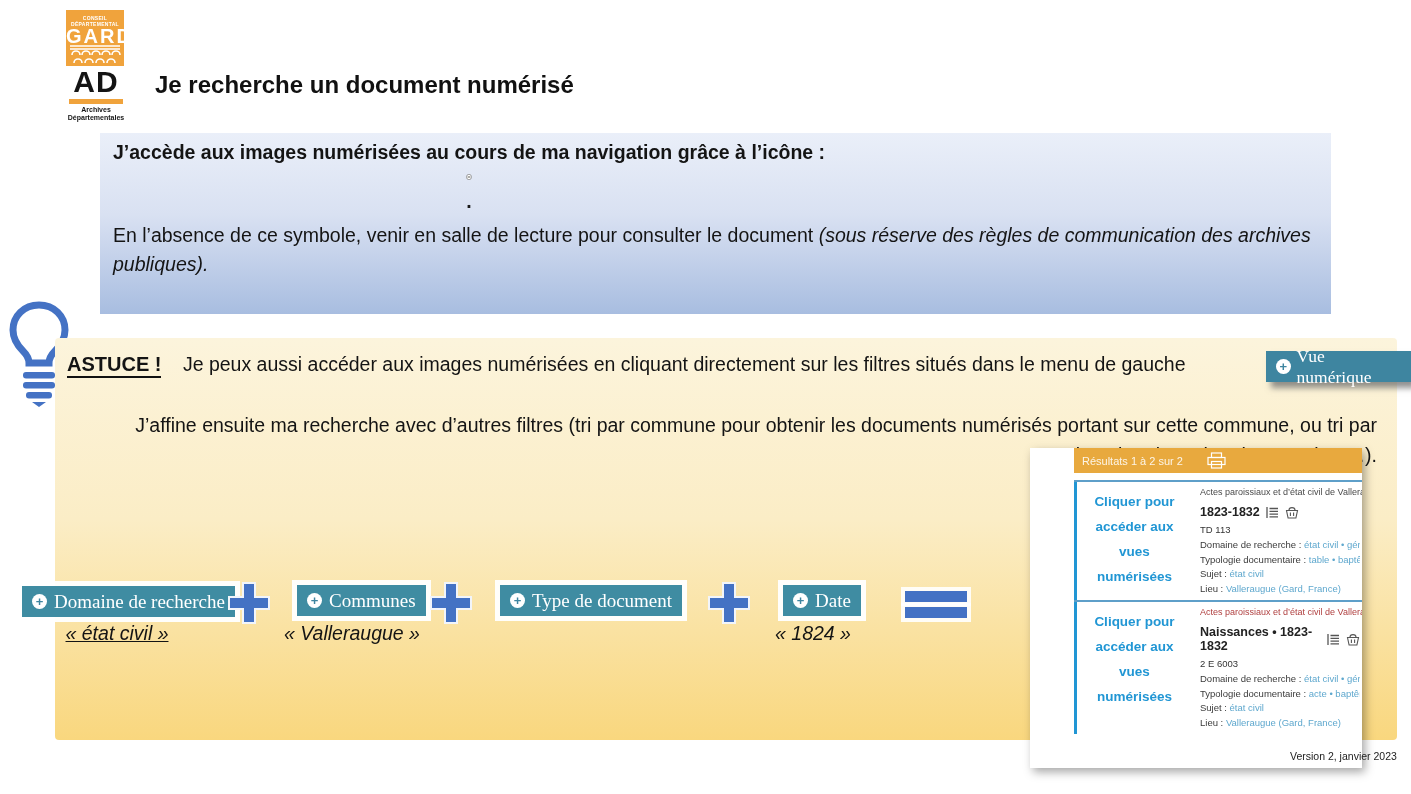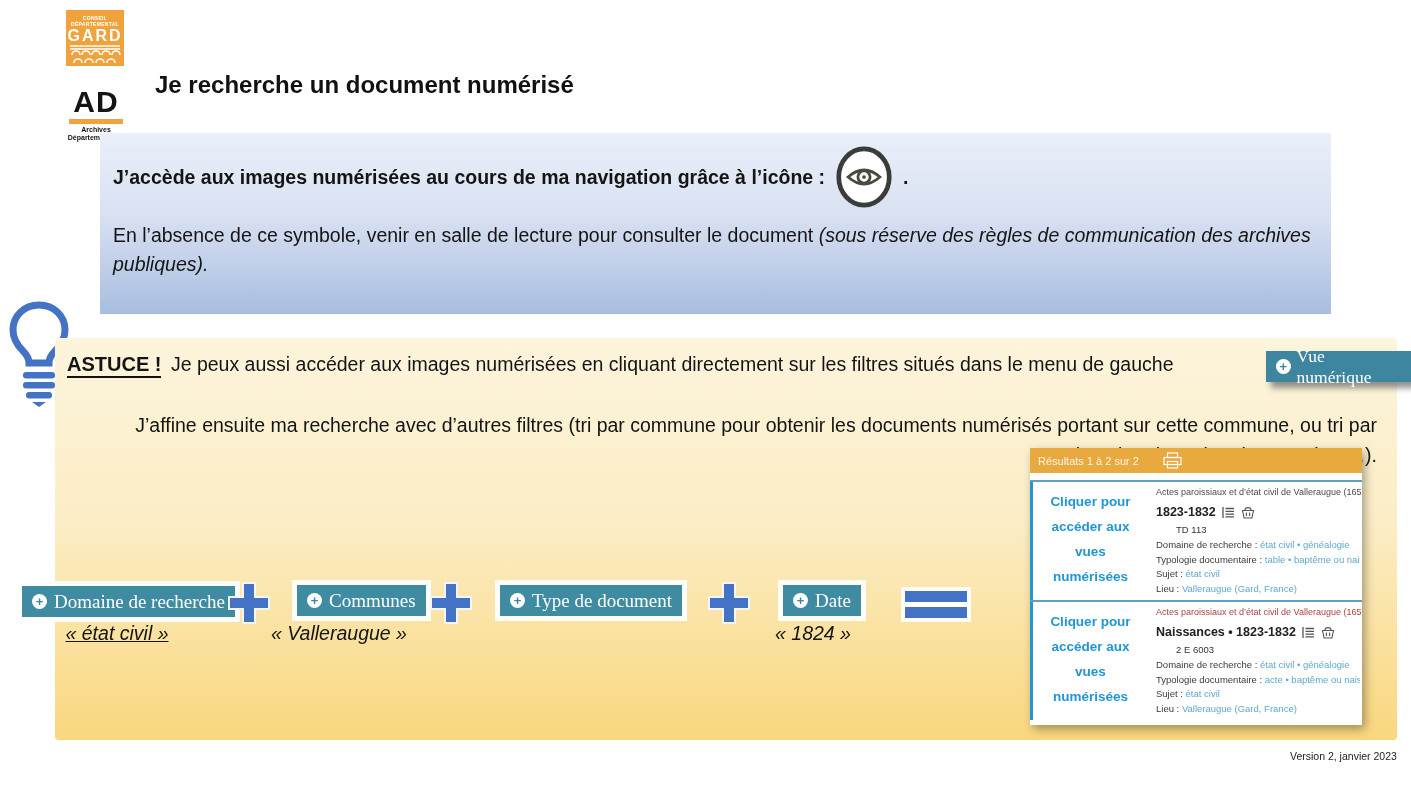--- a/index.html
+++ b/index.html
@@ -5,49 +5,49 @@
   * { margin:0; padding:0; box-sizing:border-box; }
   html,body { background:#ffffff; }
   .page {
     position:relative; width:1411px; height:794px; overflow:hidden;
     background:#ffffff; font-family:"Liberation Sans", sans-serif; color:#1a1a1a;
   }
   
   .logo { position:absolute; left:66px; top:10px; width:60px; text-align:center; }
   .logo-square { width:58px; height:56px; background:#F0A33C; color:#fff; padding-top:5px; }
   .logo-conseil { font-size:5px; font-weight:bold; line-height:6px; letter-spacing:.3px; }
-  .logo-gard { font-size:16px; font-weight:bold; letter-spacing:2px; line-height:18px; }
-  .logo-ad { font-size:30px; font-weight:900; color:#141414; line-height:32px; letter-spacing:1px;margin-top:20px; }
+  .logo-gard { font-size:20px; font-weight:bold; letter-spacing:2px; line-height:18px; }
+  .logo-ad { font-size:30px; font-weight:900; color:#141414; line-height:32px; letter-spacing:1px; }
   .logo-bar { width:54px; height:5px; background:#F0A33C; margin:1px auto 2px; }
   .logo-sub { font-size:7px; font-weight:bold; color:#141414; line-height:8px; }
   
   .title {
     position:absolute; left:165px; top:24px; font-size:25px; font-weight:800;
     color:#3E6DC5; text-shadow:2px 2px 0 rgba(31,56,100,.55); letter-spacing:.2px;
   }
   .subtitle { position:absolute; left:155px; top:71px; font-size:24px; font-weight:bold; color:#111; }
   
   .info-box {
     position:absolute; left:100px; top:133px; width:1231px; height:181px;
     background:linear-gradient(180deg,#EAEFF9 0%,#D9E1F2 45%,#A8BDE0 100%);
   }
-  .info-line1 { position:absolute; left:13px; top:8px; height:72px; display:flex; align-items:center; gap:10px; }
+  .info-line1 { position:absolute; left:13px; top:8px; height:72px; display:flex; align-items:center; gap:10px;flex-direction:column; }
   .info-line1 .t { font-size:19.5px; font-weight:bold; color:#141414; }
   .info-line1 .dot { font-size:19.5px; font-weight:bold; }
   .info-line2 { position:absolute; left:13px; top:88px; width:1200px; font-size:19.5px; line-height:29px; color:#141414; }
   .info-line2 .it { font-style:italic; }
   
   .bulb { position:absolute; left:8px; top:301px; }
   
   .astuce-box {
     position:absolute; left:55px; top:338px; width:1342px; height:402px; border-radius:4px;
     background:linear-gradient(180deg,#FCF4DC 0%,#FBEDC6 45%,#F9D77E 100%);
   }
   .astuce-line { position:absolute; left:67px; top:353px; font-size:19.5px; white-space:nowrap; color:#141414; }
-  .astuce-label { font-weight:800; font-size:20px; border-bottom:2.5px solid #111; padding-bottom:1px; margin-right:4px; }
+  .astuce-label { font-weight:800; font-size:20px; border-bottom:2.5px solid #111; padding-bottom:1px; margin-right:16px; }
   .vue-btn {
     position:absolute; left:1266px; top:351px; height:31px; padding:0 10px;
     display:flex; align-items:center; gap:6px; background:#3E85A0; color:#fff;
     font-family:"Liberation Serif", serif; font-size:17.5px;
     box-shadow:5px 6px 6px rgba(110,110,110,.75); cursor:pointer;
   }
   .circle-plus {
     width:15px; height:15px; border-radius:50%; background:#fff; color:#3E85A0;
     display:inline-flex; align-items:center; justify-content:center;
     font-weight:900; font-size:13px; font-family:"Liberation Sans", sans-serif; line-height:1;
@@ -59,40 +59,40 @@
     position:absolute; height:31px; padding:0 10px; display:inline-flex; align-items:center; gap:7px;
     background:#3F8CA2; color:#fff; font-family:"Liberation Serif", serif; font-size:19px;
     box-shadow:0 0 0 5px rgba(255,255,255,.95); cursor:pointer; white-space:nowrap;
   }
   .fval { position:absolute; font-size:19.5px; font-style:italic; text-align:center; color:#141414; }
   .plus-icon, .equals-icon { position:absolute; }
   .eqbar { width:62px; height:11px; background:#4472C4; box-shadow:0 0 0 4px rgba(255,255,255,.9); }
   .eqbar + .eqbar { margin-top:5px; }
   
   .results {
-    position:absolute; left:1030px; top:448px; width:332px; height:277px; background:#fff;
-    box-shadow:3px 4px 9px rgba(0,0,0,.35); font-family:"Liberation Sans", sans-serif;
+    position:absolute; left:1030px; top:448px; width:332px; height:320px; background:#fff;
+    box-shadow:3px 4px 9px rgba(0,0,0,.35); font-family:"Liberation Sans", sans-serif;padding-left:44px;
   }
   .r-head { height:25px; background:#E8A93E; display:flex; align-items:center; padding-left:8px; }
   .r-head .lbl { color:rgba(255,255,255,.88); font-size:11px; }
   .r-head .printer { margin-left:24px; cursor:pointer; }
   .hdiv { height:2px; background:#5E9FC9; }
   .hdiv.first { margin-top:7px; }
   .r-block { display:flex; }
   .r-side {
     width:118px; flex:none; border-left:3px solid #2196D4; color:#2196D4;
     font-weight:bold; font-size:13.5px; text-align:center; line-height:25px; padding:7px 4px 0;
     cursor:pointer;
   }
   .r-details { flex:1; padding:5px 2px 4px 8px; overflow:hidden; }
   .r-coll { font-size:9px; color:#4a4a4a; white-space:nowrap; margin-bottom:8px; }
   .r-coll.red { color:#B04040; }
   .r-title { display:flex; align-items:center; gap:6px; font-size:12.5px; font-weight:bold; color:#222; margin-bottom:5px; }
   .r-title .ic { cursor:pointer; display:inline-flex; }
-  .r-ref { font-size:9.5px; color:#333; margin-bottom:3px;margin-left:20px; }
+  .r-ref { font-size:9.5px; color:#333; margin-bottom:3px; }
   .r-meta { font-size:9.5px; color:#3a3a3a; line-height:14.5px; white-space:nowrap; overflow:hidden; }
   .lk { color:#5FA8CE; cursor:pointer; }
   
   .version { position:absolute; left:1290px; top:750px; font-size:10.5px; color:#222; }
 </style>
 </head>
 <body>
 
 <div class="page">
 
@@ -183,21 +183,21 @@
   <svg class="plus-icon" style="left:707px; top:581px;" width="44" height="44" viewBox="0 0 44 44">
       <path d="M16 2 h12 v14 h14 v12 H28 v14 H16 V28 H2 V16 h14 z" fill="#4472C4" stroke="#F2F5FA" stroke-width="2"></path>
     </svg>
 
   <div class="equals-icon" style="left:905px; top:591px;">
     <div class="eqbar"></div>
     <div class="eqbar"></div>
   </div>
 
   <div class="fval" style="left:24px; top:622px; width:186px;text-decoration:underline;">« état civil »</div>
-  <div class="fval" style="left:259px; top:622px; width:160px;">« Valleraugue »</div>
+  <div class="fval" style="left:272px; top:622px; width:160px;">« Valleraugue »</div>
   <div class="fval" style="left:768px; top:622px; width:90px;">« 1824 »</div>
 
   <div class="results">
     <div class="r-head">
       <span class="lbl">Résultats 1 à 2 sur 2</span>
       <svg class="printer" width="19" height="17" viewBox="0 0 19 17" fill="none" stroke="#fff" stroke-width="1.2">
         <rect x="4.5" y="1" width="10" height="4.5"></rect>
         <rect x="1" y="5.5" width="17" height="7"></rect>
         <rect x="4.5" y="9.5" width="10" height="6.5"></rect>
       </svg>

